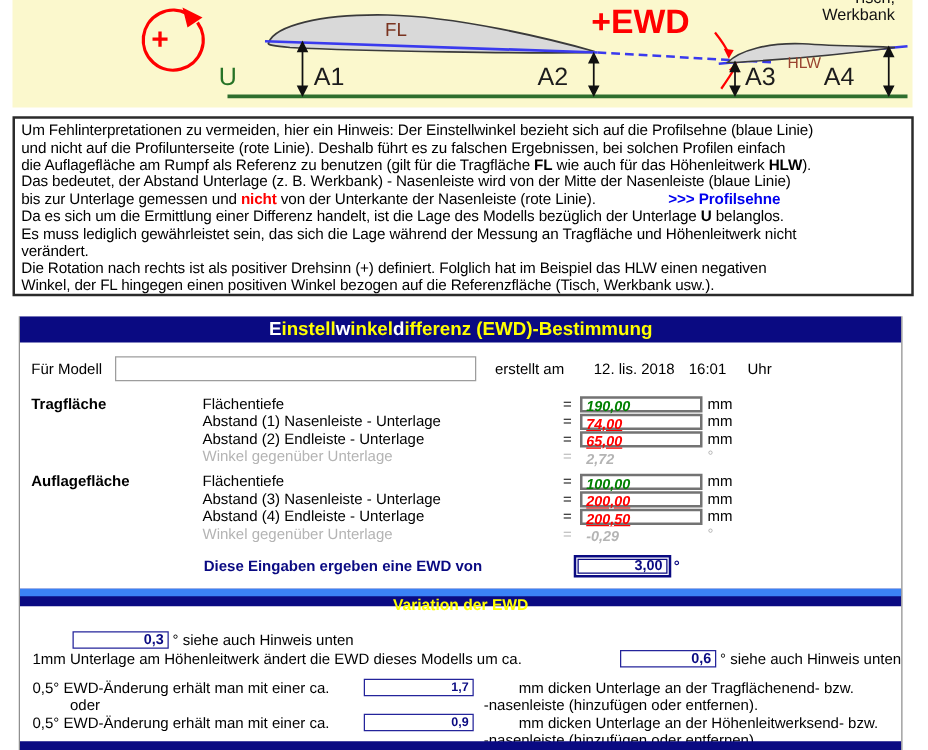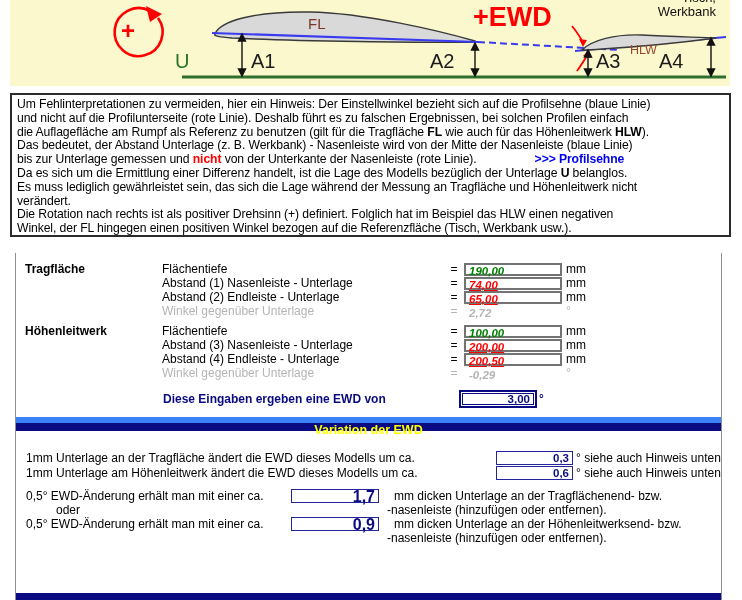--- a/index.html
+++ b/index.html
@@ -90,23 +90,23 @@
     font-size:11.5px; line-height:13px;margin-left:32px;
   }
   .vsuffix { margin-left:3px; }
 
   .trow { display:flex; align-items:center; height:14px; padding-left:10px; position:relative; }
   .trowA { margin-top:9px; }
   .tlabel { width:265px; }
   .tbox {
     width:88px; height:14px; border:1px solid #24249b; background:#fff;
     text-align:right; padding:0 3px; font-weight:bold; color:#0a0a82;
-    font-size:16px; line-height:13px;
-  }
-  .tsuffix { margin-left:3px;padding-left:12px; }
+    font-size:10px; line-height:13px;
+  }
+  .tsuffix { margin-left:24px;padding-left:12px; }
   .toder { padding-left:30px; }
   .tsuffix2 { position:absolute; left:371px; }
 
   .bottom-bar { position:absolute; bottom:0; left:0; width:100%; height:7px; background:#0a0a82; }
 </style>
 </head>
 <body>
 
 <div class="diagram">
   <svg width="720" height="86" viewBox="0 0 720 86">
@@ -171,21 +171,30 @@
   <div class="nline"><span>bis zur Unterlage gemessen und </span><span class="seg-r">nicht</span><span> von der Unterkante der Nasenleiste (rote Linie).</span><span class="seg-link">&gt;&gt;&gt; Profilsehne</span></div>
   <div class="nline"><span>Da es sich um die Ermittlung einer Differenz handelt, ist die Lage des Modells bezüglich der Unterlage </span><span class="seg-b">U</span><span> belanglos.</span></div>
   <div class="nline"><span>Es muss lediglich gewährleistet sein, das sich die Lage während der Messung an Tragfläche und Höhenleitwerk nicht</span></div>
   <div class="nline"><span>verändert.</span></div>
   <div class="nline"><span>Die Rotation nach rechts ist als positiver Drehsinn (+) definiert. Folglich hat im Beispiel das HLW einen negativen</span></div>
   <div class="nline"><span>Winkel, der FL hingegen einen positiven Winkel bezogen auf die Referenzfläche (Tisch, Werkbank usw.).</span></div>
 </div>
 
 <div class="sheet">
 
-
+  <div class="bar title-bar"><span class="seg-w">E</span><span class="seg-y">instell</span><span class="seg-w">w</span><span class="seg-y">inkel</span><span class="seg-w">d</span><span class="seg-y">ifferenz (EWD)-Bestimmung</span></div>
+
+  <div class="model-row">
+    <span class="model-label">Für Modell</span>
+    <input class="model-input" type="text" value="" style="">
+    <span class="created-label">erstellt am</span>
+    <span class="created-date">12. lis. 2018</span>
+    <span class="created-time">16:01</span>
+    <span class="created-suffix">Uhr</span>
+  </div>
 
   <div class="frows">
     <div class="frow">
       <div class="fgroup">Tragfläche</div>
       <div class="flabel">Flächentiefe</div>
       <div class="feq">=</div>
       <div class="fbox"><span class="fval v-green">190,00</span></div>
       <div class="funit">mm</div>
     </div>
     <div class="frow">
@@ -204,21 +213,21 @@
     </div>
     <div class="frow muted">
       <div class="fgroup"></div>
       <div class="flabel">Winkel gegenüber Unterlage</div>
       <div class="feq">=</div>
       <div class="fbox"><span class="fval">2,72</span></div>
       <div class="funit">°</div>
     </div>
     <div class="gap-row"></div>
     <div class="frow">
-      <div class="fgroup">Höhenleitwerk</div>
+      <div class="fgroup">Auflagefläche</div>
       <div class="flabel">Flächentiefe</div>
       <div class="feq">=</div>
       <div class="fbox"><span class="fval v-green">100,00</span></div>
       <div class="funit">mm</div>
     </div>
     <div class="frow">
       <div class="fgroup"></div>
       <div class="flabel">Abstand (3) Nasenleiste - Unterlage</div>
       <div class="feq">=</div>
       <div class="fbox"><span class="fval v-red">200,00</span></div>
@@ -244,21 +253,20 @@
     <div class="result-label">Diese Eingaben ergeben eine EWD von</div>
     <div class="rbox-outer">
       <div class="rbox-inner">3,00</div>
     </div>
     <div class="result-unit">°</div>
   </div>
 
   <div class="bar variation-bar">Variation der EWD</div>
 
   <div class="vrow vrow1">
-    <div class="vlabel">1mm Unterlage an der Tragfläche ändert die EWD dieses Modells um ca.</div>
     <div class="vbox"><span>0,3</span></div>
     <div class="vsuffix">° siehe auch Hinweis unten</div>
   </div>
   <div class="vrow">
     <div class="vlabel">1mm Unterlage am Höhenleitwerk ändert die EWD dieses Modells um ca.</div>
     <div class="vbox"><span>0,6</span></div>
     <div class="vsuffix">° siehe auch Hinweis unten</div>
   </div>
 
   <div class="trow trowA">

